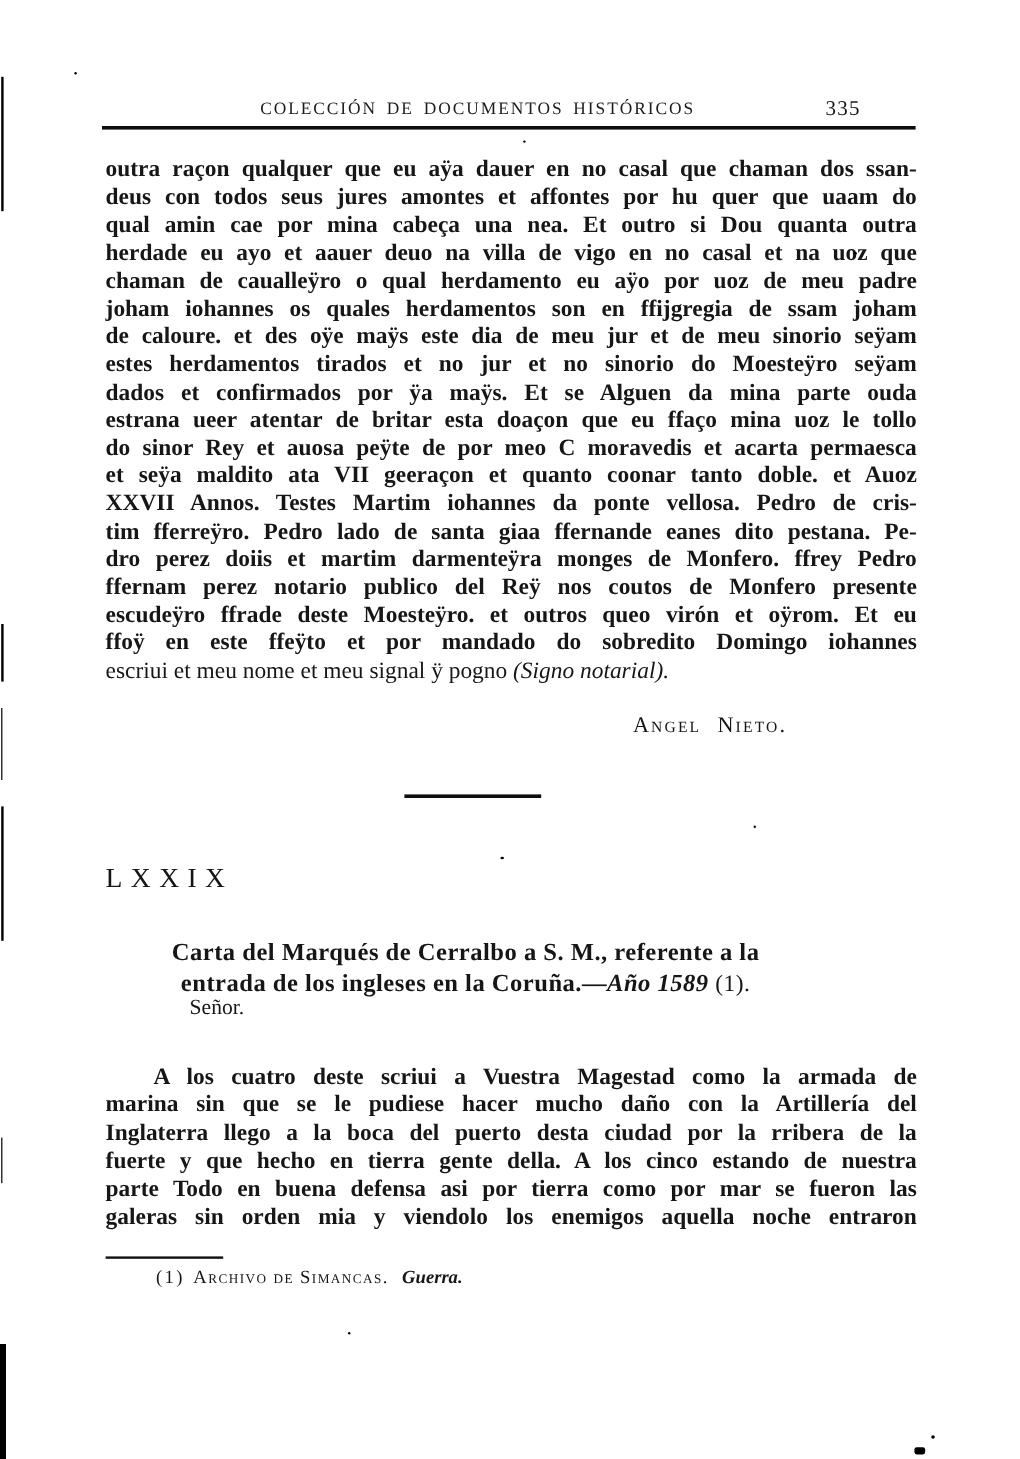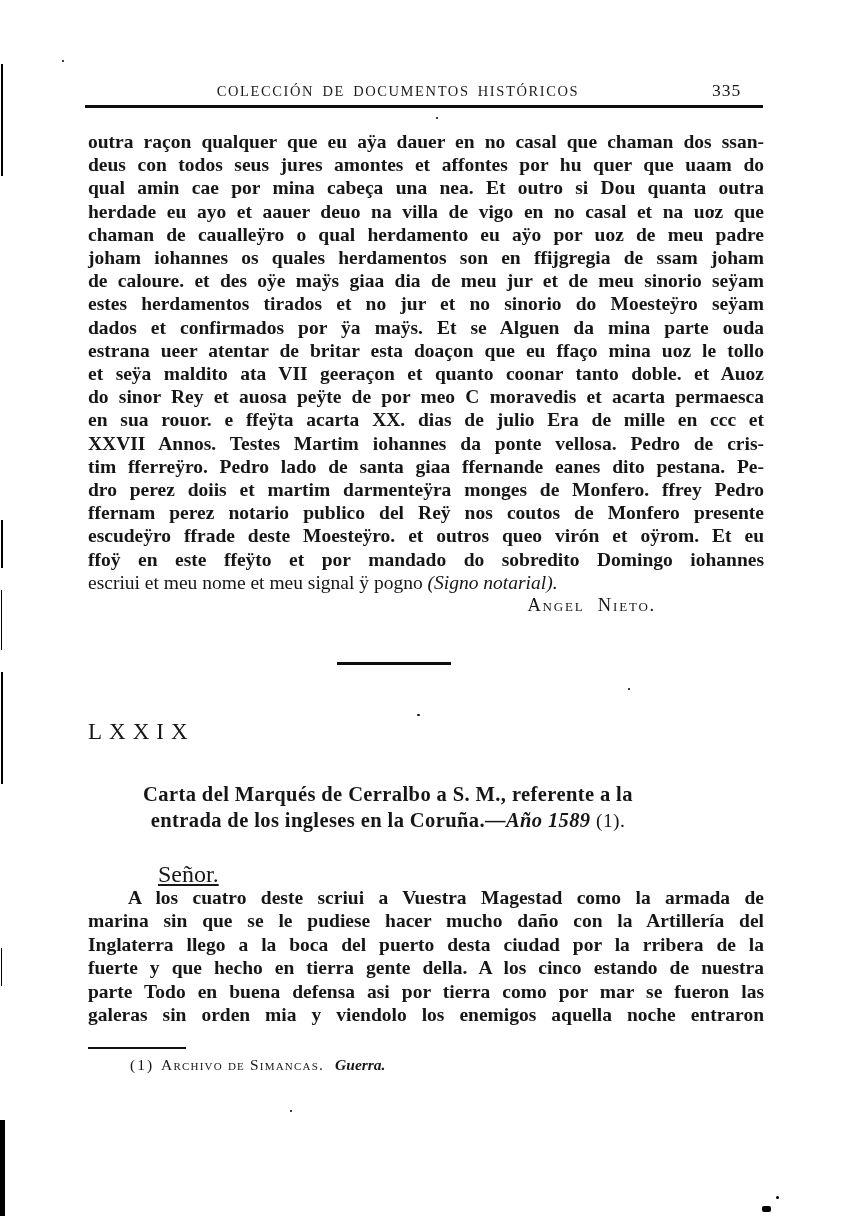--- a/index.html
+++ b/index.html
@@ -8,21 +8,21 @@
     background:#ffffff; overflow:hidden;
     font-family:"Liberation Serif","DejaVu Serif",serif;
     color:#161616;
   }
   
   .header-title {
     position:absolute; top:83px; left:88px; width:676px; box-sizing:border-box;
     padding-right:56px; text-align:center;
     font-size:14.5px; letter-spacing:1.6px; word-spacing:3px; color:#1c1c1c;
   }
-  .header-page { position:absolute; top:80px; left:712px; font-size:17.5px; letter-spacing:1px;text-align:right; }
+  .header-page { position:absolute; top:80px; left:688px; font-size:17.5px; letter-spacing:1px;text-align:right; }
   .header-rule { position:absolute; top:105px; left:85px; width:678px; height:2.5px; background:#0e0e0e; }
   
   .para { position:absolute; left:88px; width:676px; font-size:19.5px; }
   #para-old { top:130px; line-height:23.2px; }
   #para-letter { top:886px; line-height:23.4px; }
   .jline { text-align:justify; text-align-last:justify; text-justify:inter-word;font-weight:bold; }
   #para-letter .jline:first-child { text-indent:40px; }
   .plain-line { text-align:left; }
   .italic { font-style:italic; }
   
@@ -37,21 +37,21 @@
     position:absolute; top:719px; left:88px; width:676px; box-sizing:border-box;
     padding-right:64px; text-align:left;
     font-size:23px; letter-spacing:7px;
   }
   .section-heading {
     position:absolute; top:781px; left:88px; width:676px; box-sizing:border-box;
     padding-right:76px; text-align:center;
     font-weight:bold; font-size:20.5px; line-height:26px; letter-spacing:0.4px;
   }
   .section-heading .ref { font-weight:normal; font-size:19.5px; }
-  .salutation { position:absolute; top:861px; left:158px; font-size:24px;text-decoration:underline; }
+  .salutation { position:absolute; top:829px; left:158px; font-size:18px; }
   
   .footnote-rule { position:absolute; top:1047px; left:88px; width:98px; height:2px; background:#111; }
   .footnote { position:absolute; top:1056px; left:130px; font-size:15.5px; }
   .footnote .fn-ref { letter-spacing:2px; }
   .footnote .fn-source { font-variant:small-caps; letter-spacing:1.2px; margin-left:7px; }
   .footnote .fn-work { font-style:italic; margin-left:11px;font-weight:bold; }
   
   .artifact { position:absolute; background:#000; }
   #edge-a { left:1px; top:64px; width:2px; height:112px; }
   #edge-b { left:1px; top:180px; width:1.5px; height:38px; background:repeating-linear-gradient(180deg,#000 0 7px,transparent 7px 13px); }
@@ -80,27 +80,26 @@
   <div class="header-rule"></div>
 
   <div class="para" id="para-old">
     <div>
         <div class="jline">outra raçon qualquer que eu aÿa dauer en no casal que chaman dos ssan-</div>
         <div class="jline">deus con todos seus jures amontes et affontes por hu quer que uaam do</div>
         <div class="jline">qual amin cae por mina cabeça una nea. Et outro si Dou quanta outra</div>
         <div class="jline">herdade eu ayo et aauer deuo na villa de vigo en no casal et na uoz que</div>
         <div class="jline">chaman de caualleÿro o qual herdamento eu aÿo por uoz de meu padre</div>
         <div class="jline">joham iohannes os quales herdamentos son en ffijgregia de ssam joham</div>
-        <div class="jline">de caloure. et des oÿe maÿs giaa dia de meu jur et de meu sinorio seÿam</div>
+        <div class="jline">de caloure. et des oÿe maÿs este dia de meu jur et de meu sinorio seÿam</div>
         <div class="jline">estes herdamentos tirados et no jur et no sinorio do Moesteÿro seÿam</div>
         <div class="jline">dados et confirmados por ÿa maÿs. Et se Alguen da mina parte ouda</div>
         <div class="jline">estrana ueer atentar de britar esta doaçon que eu ffaço mina uoz le tollo</div>
+        <div class="jline">do sinor Rey et auosa peÿte de por meo C moravedis et acarta permaesca</div>
         <div class="jline">et seÿa maldito ata VII geeraçon et quanto coonar tanto doble. et Auoz</div>
-        <div class="jline">do sinor Rey et auosa peÿte de por meo C moravedis et acarta permaesca</div>
-        <div class="jline">en sua rouor. e ffeÿta acarta XX. dias de julio Era de mille en ccc et</div>
         <div class="jline">XXVII Annos. Testes Martim iohannes da ponte vellosa. Pedro de cris-</div>
         <div class="jline">tim fferreÿro. Pedro lado de santa giaa ffernande eanes dito pestana. Pe-</div>
         <div class="jline">dro perez doiis et martim darmenteÿra monges de Monfero. ffrey Pedro</div>
         <div class="jline">ffernam perez notario publico del Reÿ nos coutos de Monfero presente</div>
         <div class="jline">escudeÿro ffrade deste Moesteÿro. et outros queo virón et oÿrom. Et eu</div>
         <div class="jline">ffoÿ en este ffeÿto et por mandado do sobredito Domingo iohannes</div>
       </div>
     <div class="plain-line"><span>escriui et meu nome et meu signal ÿ pogno </span><span class="italic">(Signo notarial).</span></div>
   </div>
 

